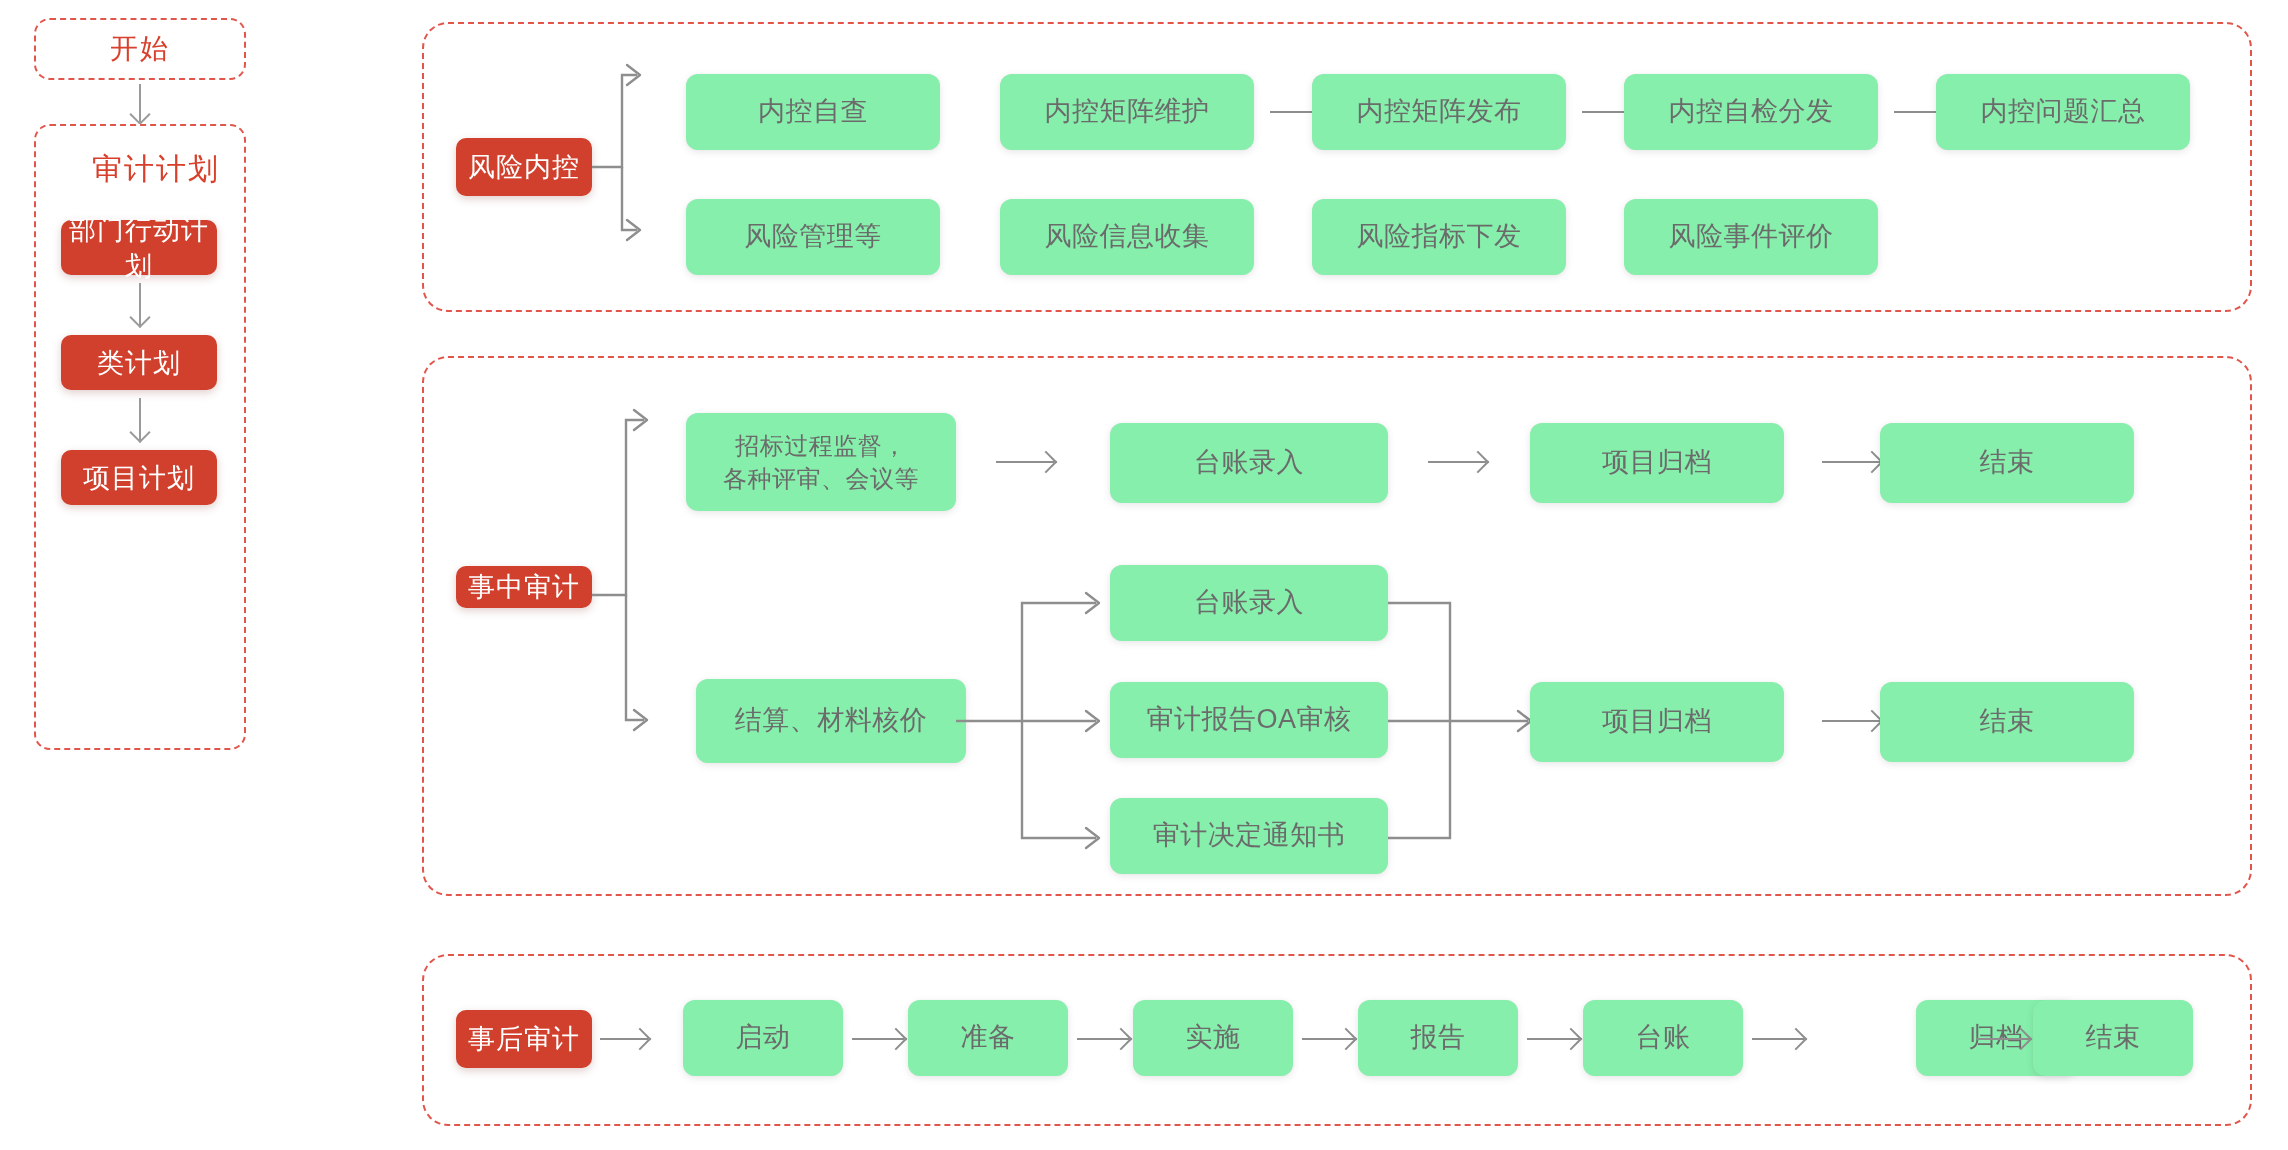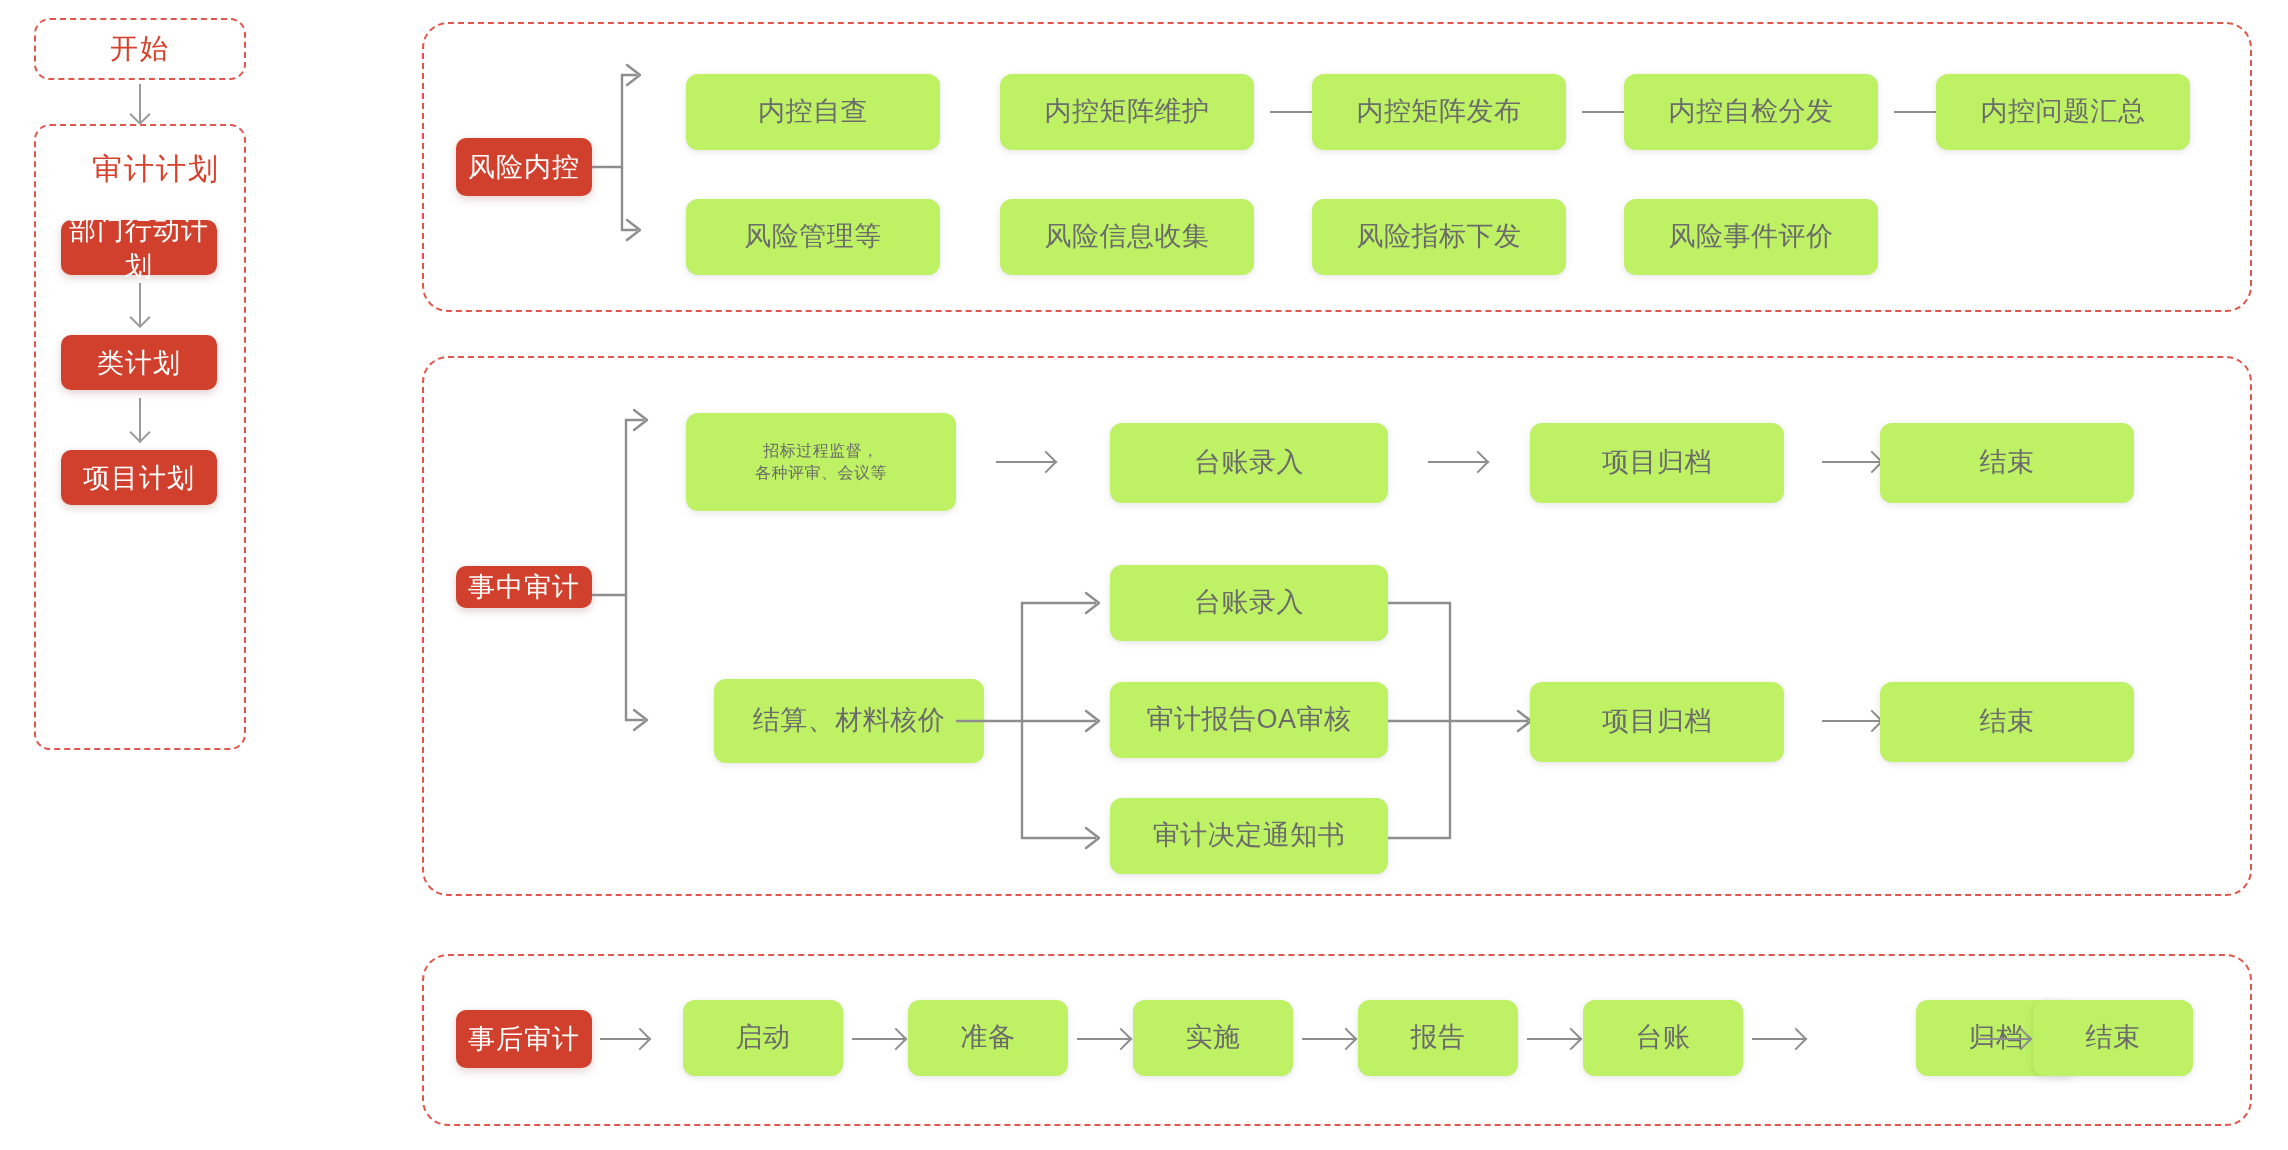--- a/index.html
+++ b/index.html
@@ -13,21 +13,21 @@
   .dash-panel{
     position:absolute;box-sizing:border-box;
     border:2px dashed #e2554a;
     border-radius:26px;background:#fff;
   }
   .dash-panel.small-radius{border-radius:16px;}
 
   
   .node{
     position:absolute;box-sizing:border-box;
-    background:#bef264;
+    background:#86efac;
     border-radius:12px;
     box-shadow:0 2px 7px rgba(60,60,60,.13), 0 0 1px rgba(0,0,0,.06);
     color:#6b6b6b;
     font-size:27px;
     letter-spacing:.5px;
     display:flex;align-items:center;justify-content:center;
     text-align:center;
     line-height:1.38;
     white-space:pre-line;
   }
@@ -135,30 +135,30 @@
 
 <div class="tag" style="left:456px;top:566px;width:136px;height:42px;">事中审计</div>
 
 <svg class="conn" style="left:592px;top:400px;width:110px;height:340px;" viewBox="0 0 110 340">
   <path d="M0,195 H34 V20 H52"></path>
   <polyline class="head" points="42,10 55,20 42,30"></polyline>
   <path d="M34,195 V320 H52"></path>
   <polyline class="head" points="42,310 55,320 42,330"></polyline>
 </svg>
 
-<div class="node" style="left:686px;top:413px;width:270px;height:98px;font-size:16px;">招标过程监督，
+<div class="node" style="left:686px;top:413px;width:270px;height:98px;font-size:24px;">招标过程监督，
 各种评审、会议等</div>
 <div class="harrow" style="left:996px;top:461px;width:58px;"></div>
 <div class="node" style="left:1110px;top:423px;width:278px;height:80px;">台账录入</div>
 <div class="harrow" style="left:1428px;top:461px;width:58px;"></div>
 <div class="node" style="left:1530px;top:423px;width:254px;height:80px;">项目归档</div>
 <div class="harrow" style="left:1822px;top:461px;width:58px;"></div>
 <div class="node" style="left:1880px;top:423px;width:254px;height:80px;">结束</div>
 
-<div class="node" style="left:714px;top:679px;width:270px;height:84px;">结算、材料核价</div>
+<div class="node" style="left:696px;top:679px;width:270px;height:84px;">结算、材料核价</div>
 
 <svg class="conn" style="left:956px;top:590px;width:160px;height:250px;" viewBox="0 0 160 250">
   <path d="M0,131 H66"></path>
   <path d="M66,131 V13 H140"></path>
   <polyline class="head" points="130,3 143,13 130,23"></polyline>
   <path d="M66,131 H140"></path>
   <polyline class="head" points="130,121 143,131 130,141"></polyline>
   <path d="M66,131 V248 H140"></path>
   <polyline class="head" points="130,238 143,248 130,258"></polyline>
 </svg>

